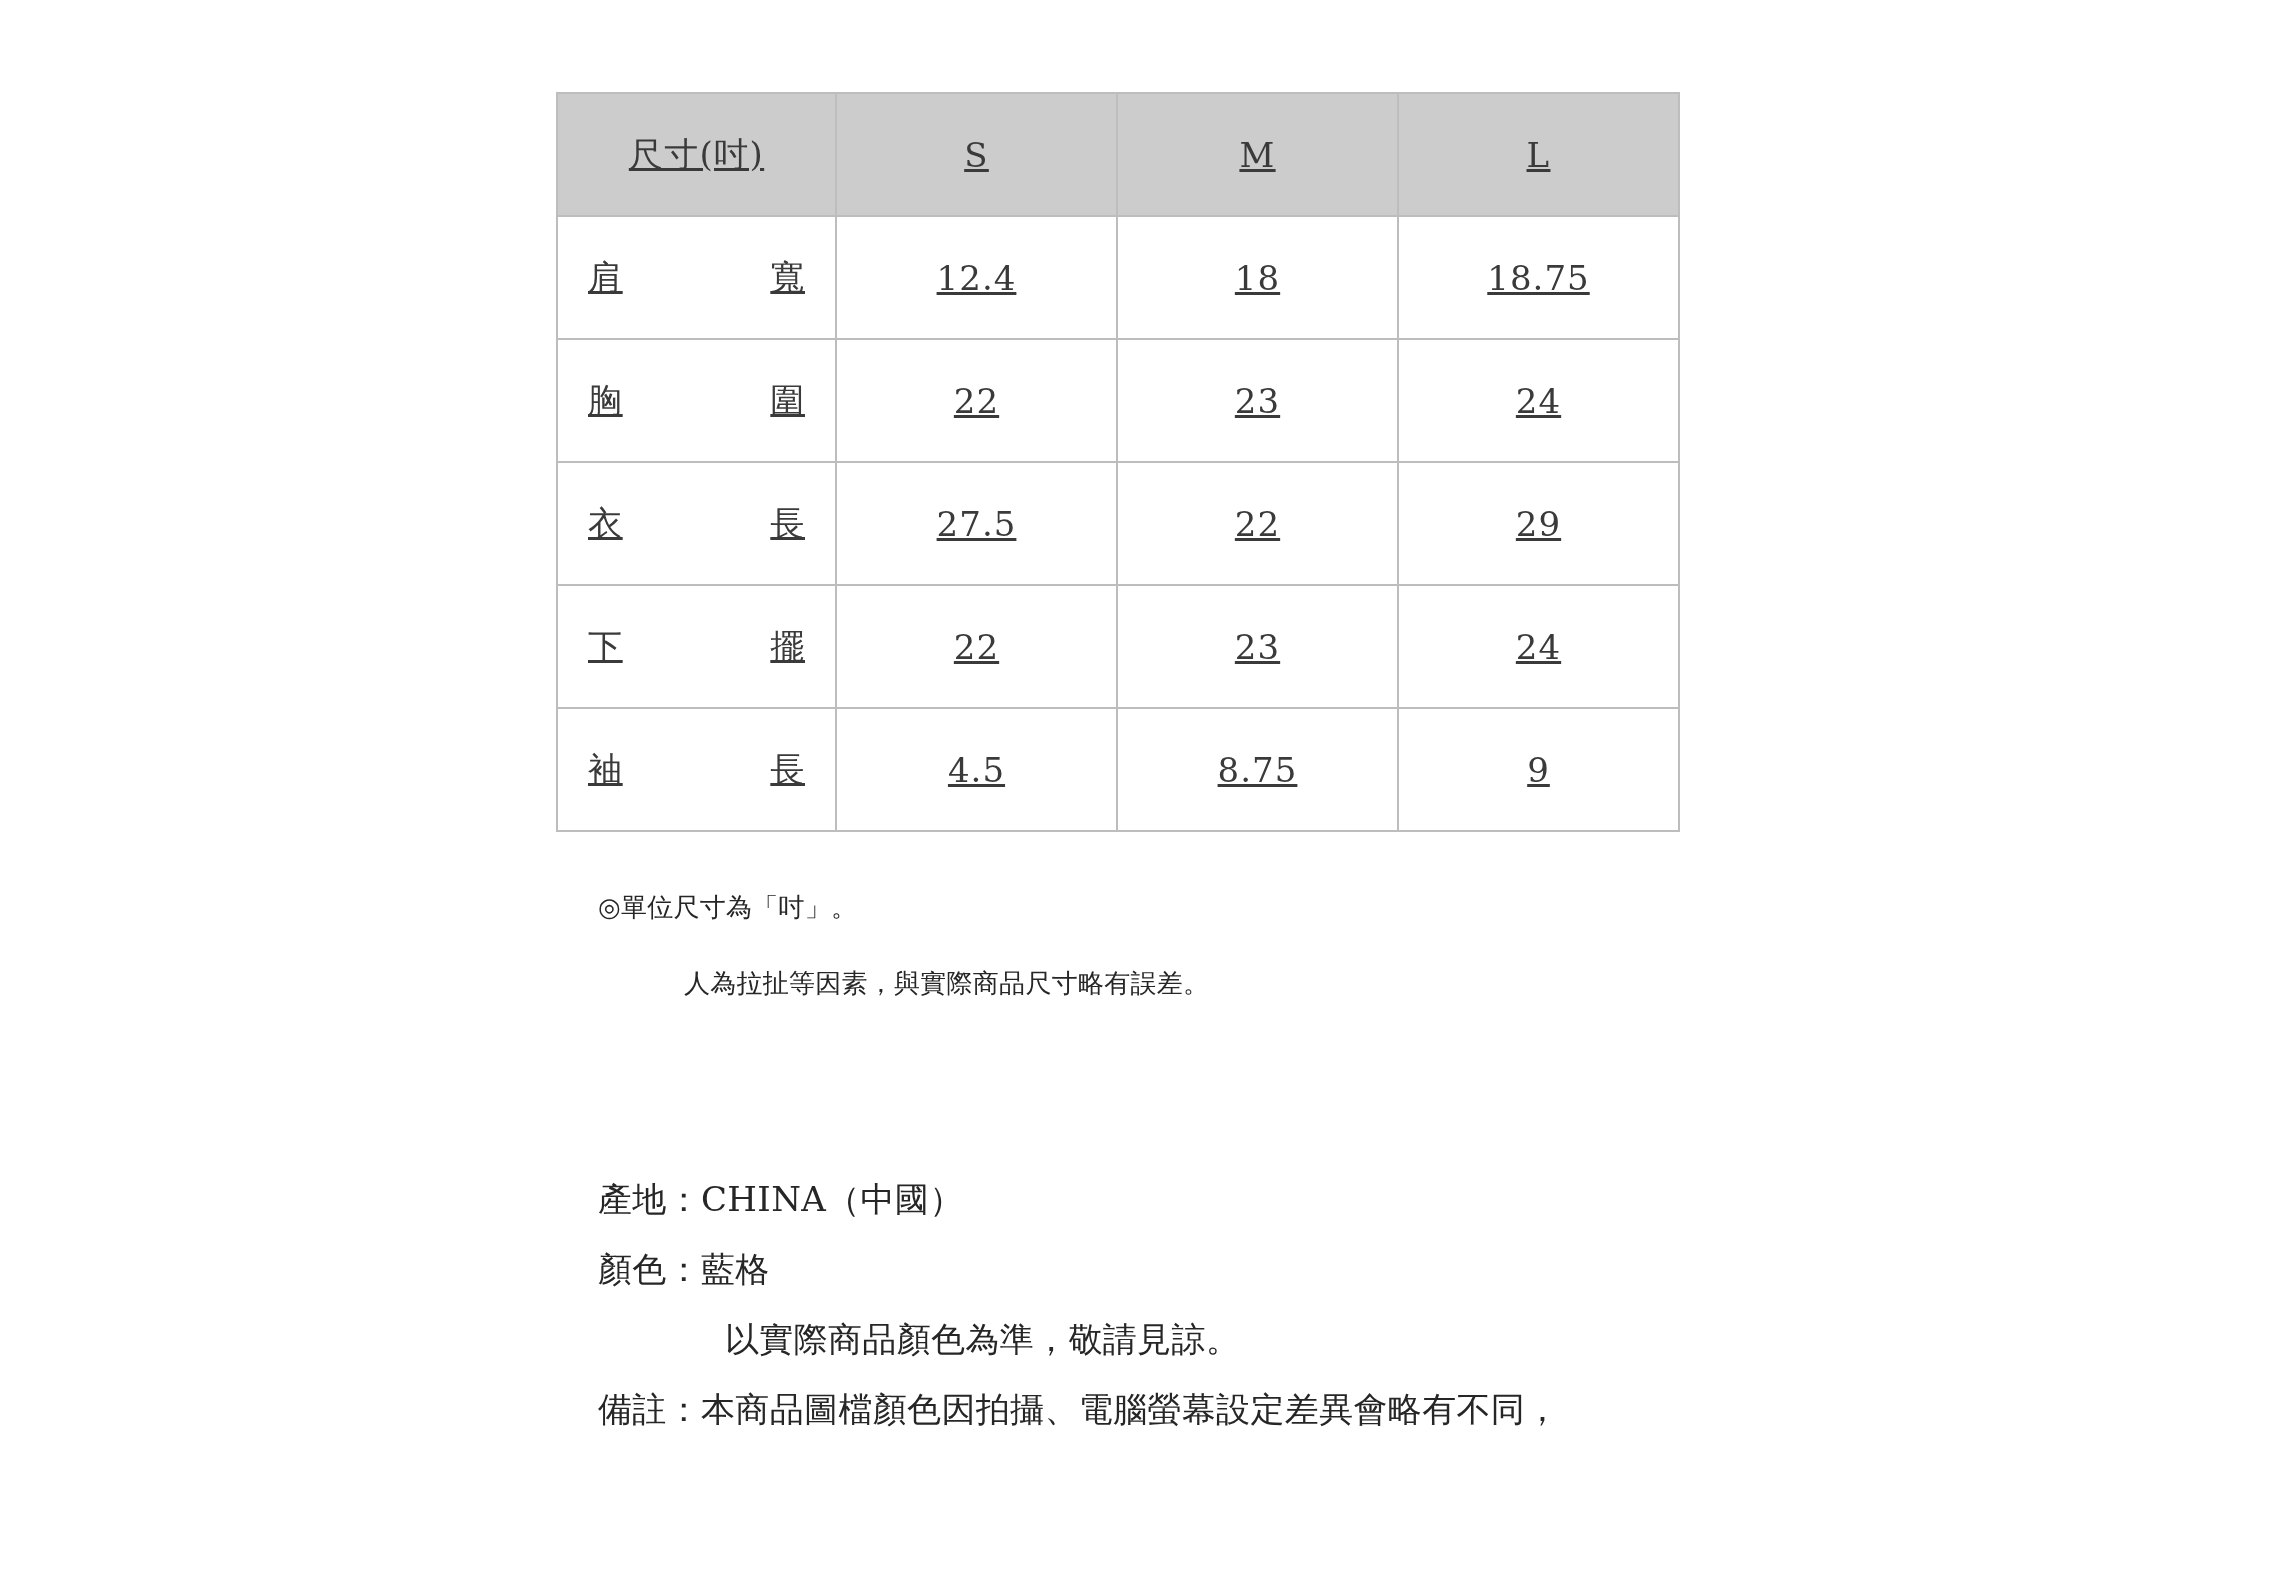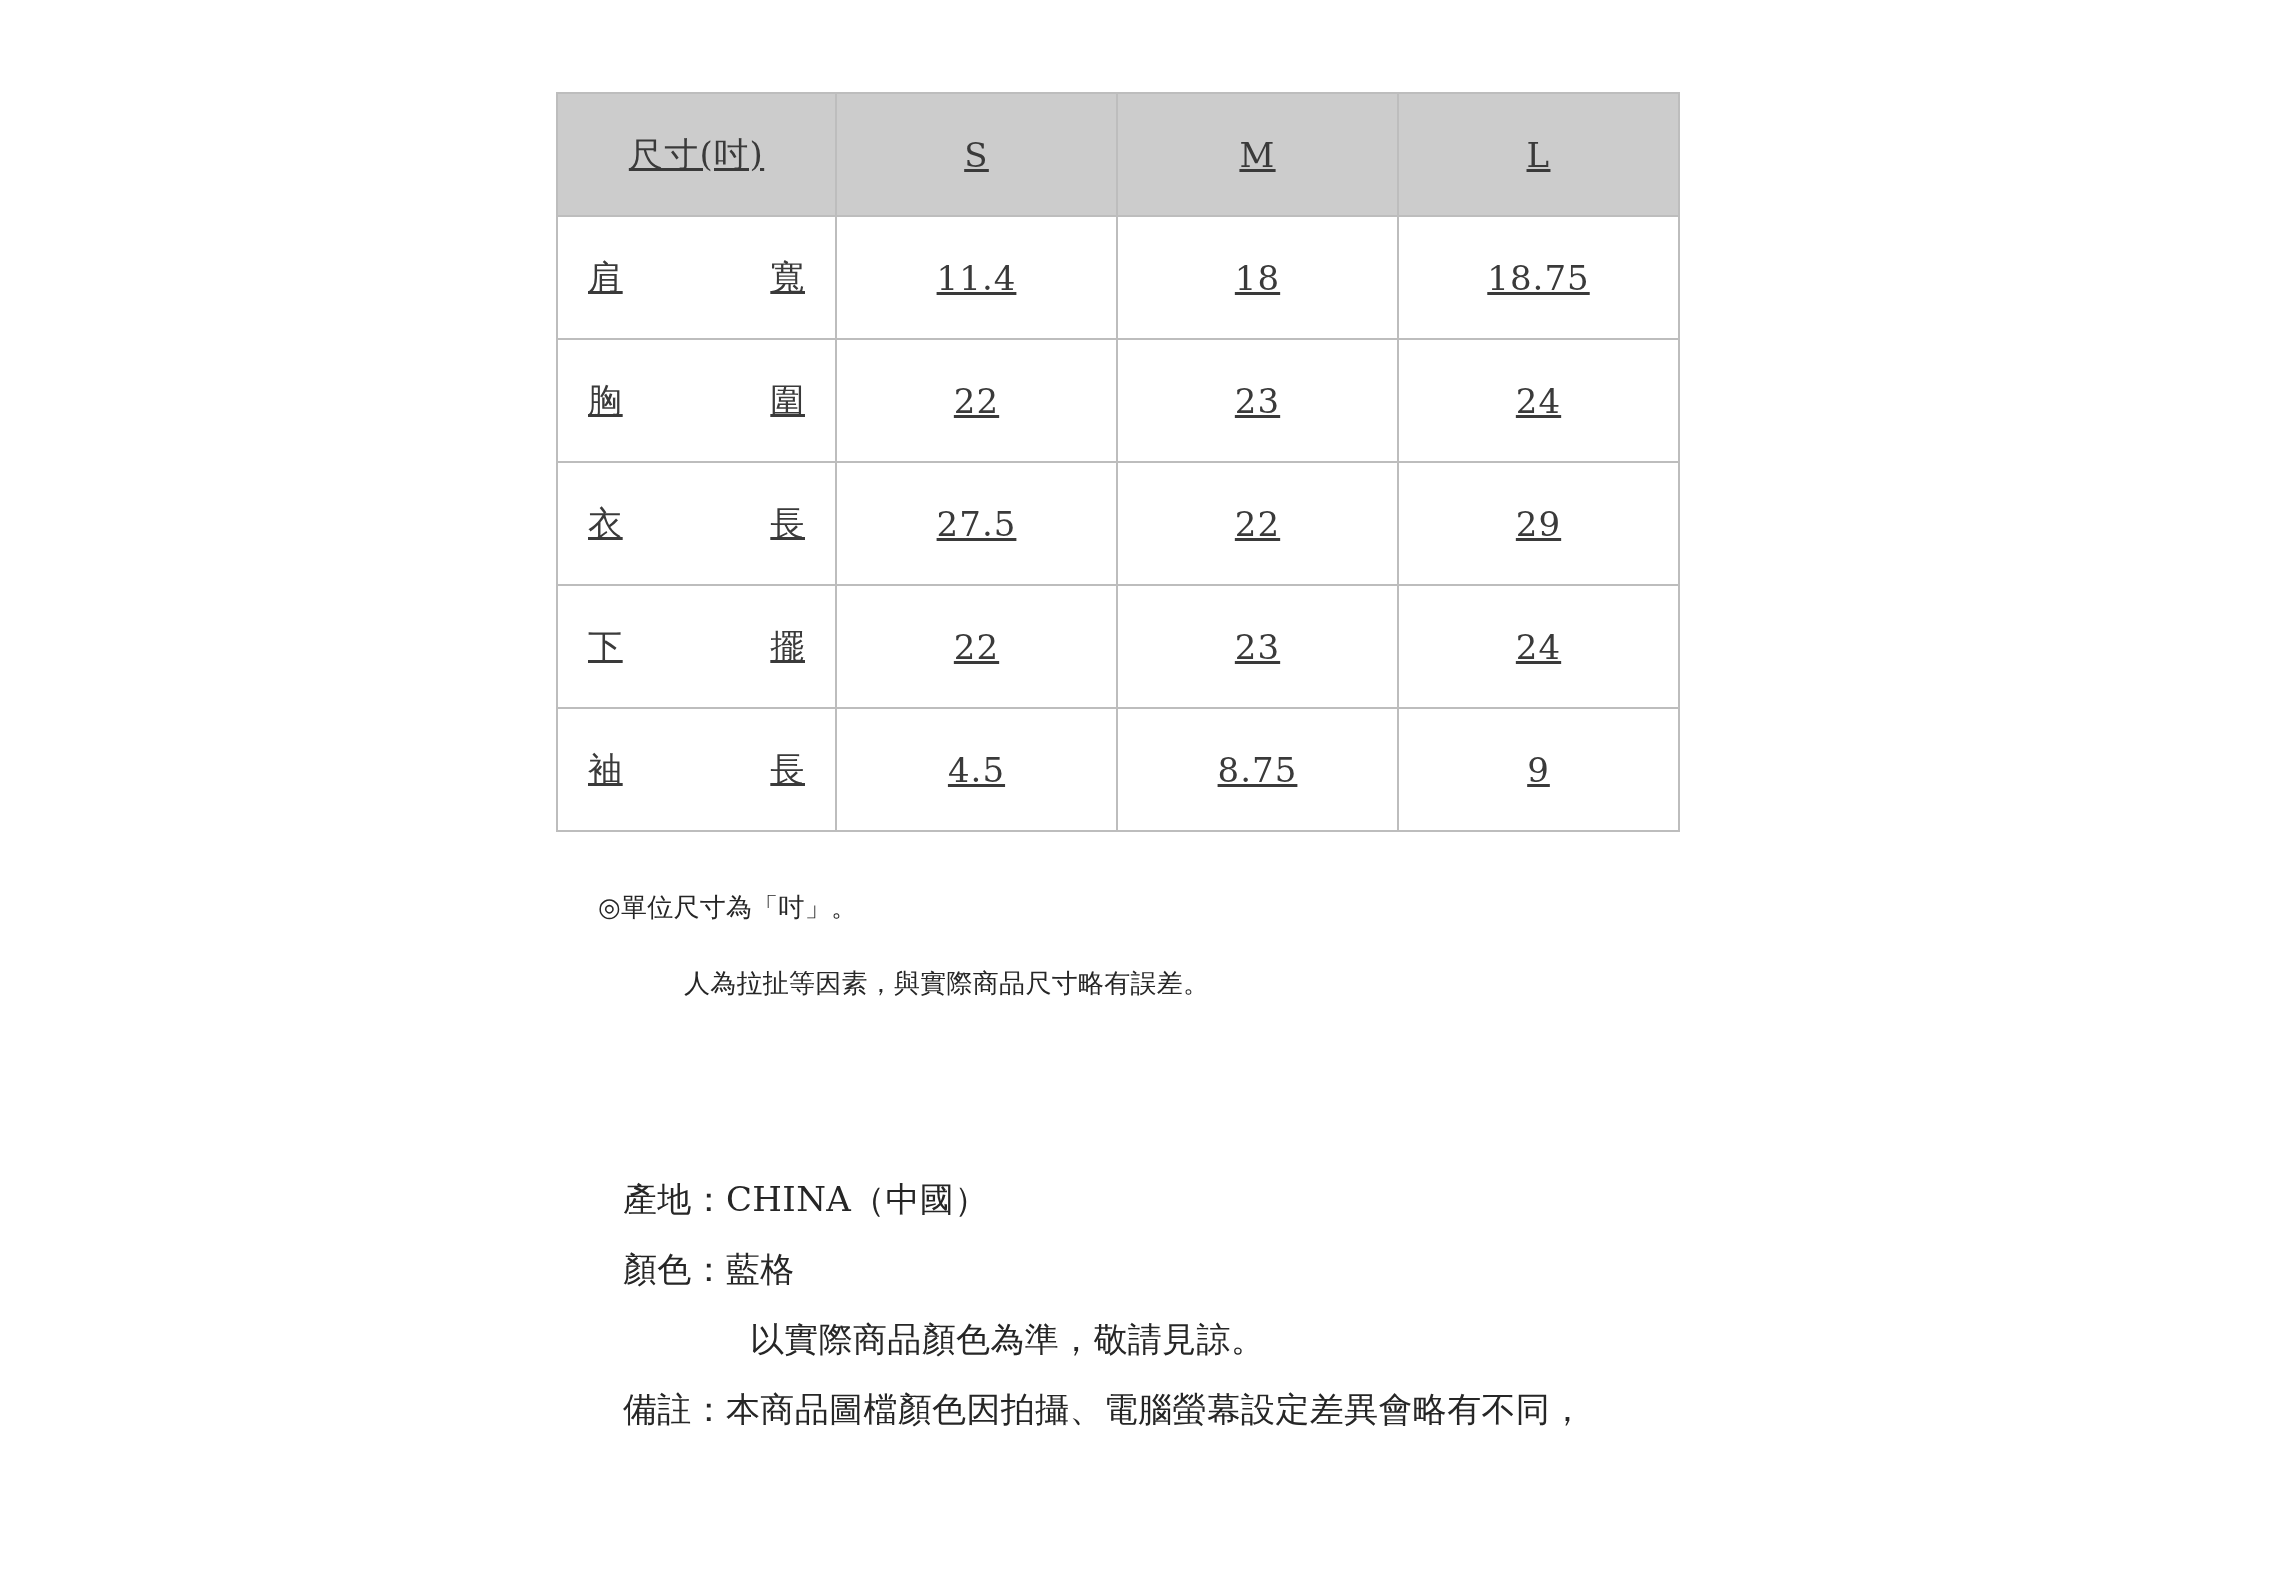--- a/index.html
+++ b/index.html
@@ -101,21 +101,20 @@
     left: 598px;
     top: 1164px;
     width: 1309px;
   }
   .detail-line {
     font-size: 34px;
     line-height: 70px;
     color: #262626;
     letter-spacing: 0.01em;
     white-space: nowrap;
-    margin-left: 25px;
   }
   .detail-line.indent {
     padding-left: 127px;
   }
 </style>
 </head>
 <body>
 
 <div class="page">
 
@@ -135,21 +134,21 @@
       </tr>
     </thead>
     <tbody>
       <tr>
         <td class="label-cell">
           <span class="label-inner">
             <span>肩</span>
             <span>寬</span>
           </span>
         </td>
-        <td class="num">11.4</td>
+        <td class="num">12.4</td>
         <td class="num">18</td>
         <td class="num">18.75</td>
       </tr>
       <tr>
         <td class="label-cell">
           <span class="label-inner">
             <span>胸</span>
             <span>圍</span>
           </span>
         </td>

